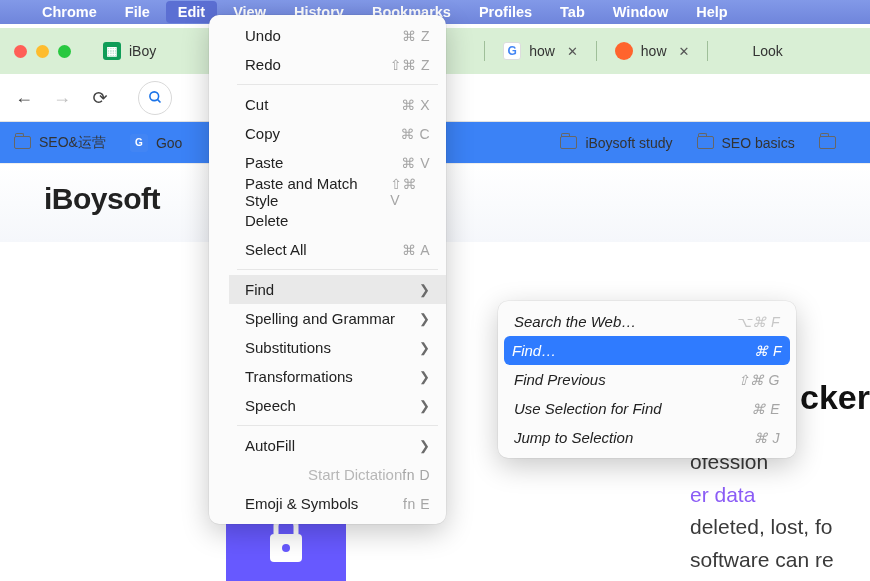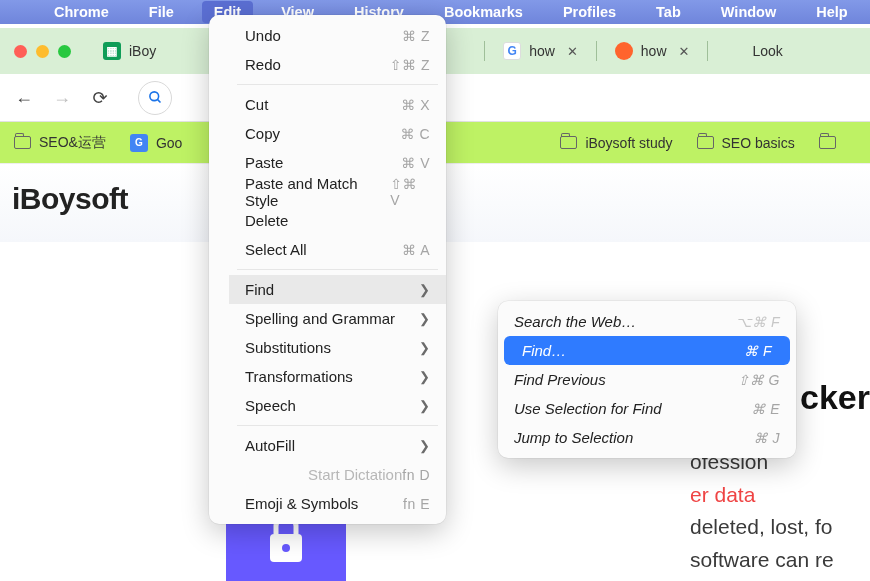--- a/index.html
+++ b/index.html
@@ -1,19 +1,19 @@
 <!DOCTYPE html>
 <html><head>
 <meta charset="utf-8">
 <style>
 * { margin: 0; padding: 0; box-sizing: border-box; font-family: -apple-system, BlinkMacSystemFont, "Segoe UI", Helvetica, Arial, sans-serif; }
 body { width: 870px; height: 581px; overflow: hidden; background: #fff; position: relative; }
 
 
-.menubar { height: 24px; background: linear-gradient(180deg,#8299e8,#6f85db); display: flex; align-items: center; padding: 0 12px; gap: 16px; color: #fff; font-size: 14.5px; font-weight: 600; }
+.menubar { height: 24px; background: linear-gradient(180deg,#8299e8,#6f85db); display: flex; align-items: center; padding: 0 12px; gap: 4px; color: #fff; font-size: 14.5px; font-weight: 600; }
 .apple-logo { font-size: 17px; margin-right: 14px; }
 .menubar-item { padding: 3px 12px; border-radius: 4px; cursor: default; }
 .menubar-item.active { background: #5b6fd3; }
 .menubar-item.appname { font-weight: 700; }
 
 
 .browser { position: absolute; top: 28px; left: 0; right: 0; bottom: 0; background: #fff; }
 .tabstrip { height: 46px; background: #d9efd5; display: flex; align-items: center; padding-left: 14px; gap: 10px; position: relative; }
 .traffic { display: flex; gap: 9px; margin-right: 14px; }
 .tl { width: 13px; height: 13px; border-radius: 50%; }
@@ -26,42 +26,42 @@
 .fav-o { background:#ff642d; border-radius:50%; }
 .fav-apple { color:#555; font-size:16px; }
 .tabsep { width:1px; height:20px; background:#9fbf99; }
 
 
 .toolbar { height: 48px; display:flex; align-items:center; padding:0 14px; gap:18px; border-bottom:1px solid #e2e2e2; background:#fff; }
 .nav-icon { width:20px; text-align:center; font-size:18px; color:#444; }
 .omnibox { flex:0 0 34px; width:34px; height:34px; border:1px solid #d9d9d9; border-radius:20px; display:flex; align-items:center; justify-content:center; color:#1a73e8; font-size:16px; margin-left:10px; }
 
 
-.bookmarks { height: 42px; display:flex; align-items:center; padding:0 14px; gap:24px; background:#bef264; border-bottom:1px solid #eee; font-size:14px; color:#333; }
+.bookmarks { height: 42px; display:flex; align-items:center; padding:0 14px; gap:24px; background:#3b82f6; border-bottom:1px solid #eee; font-size:14px; color:#333; }
 .bm { display:flex; align-items:center; gap:8px; white-space:nowrap; }
 .folder-ic { width:17px; height:13px; border:1.5px solid #666; border-radius:2px; position:relative; }
 .folder-ic:before { content:""; position:absolute; top:-4px; left:0; width:7px; height:3px; border:1.5px solid #666; border-bottom:none; border-radius:2px 2px 0 0; }
 .gt-ic { width:18px; height:18px; background:#4285f4; border-radius:3px; color:#fff; font-size:10px; display:flex; align-items:center; justify-content:center; font-weight:700; }
 
 
-.page-hdr { padding: 18px 12px 26px; background: linear-gradient(180deg,#fff,#f5f7fb); }
+.page-hdr { padding: 18px 44px 26px; background: linear-gradient(180deg,#fff,#f5f7fb); }
 .page-title { font-size: 30px; font-weight: 800; color:#222; letter-spacing:-.5px; }
 .locker-img { position:absolute; left:226px; top:442px; width:120px; height:140px; background:#6759ff; border-radius:20px; display:flex; align-items:center; justify-content:center; }
 .locker-img svg{ width:48px; height:60px; }
-.link-blue { color:#ef4444; }
+.link-blue { color:#8b5cf6; }
 
 
 .menu { position:absolute; background:#fbfbfb; border-radius:10px; box-shadow: 0 8px 28px rgba(0,0,0,.22), 0 0 0 .5px rgba(0,0,0,.08); padding:6px 0; font-size:15px; color:#222; }
 .menu.main { left:209px; top:15px; width:237px;padding-left:20px; }
 .menu.sub  { left:498px; top:301px; width:298px;font-style:italic; }
 .mi { display:flex; align-items:center; justify-content:space-between; padding:4px 16px; height:29px; }
 .mi.disabled { color:#b7b7b7;justify-content:flex-end; }
 .mi .sc { color:#a5a5a5; font-size:14px; letter-spacing:.5px; }
 .mi.sel { background:#e9e9e9; }
-.mi.hi  { background:#2f7bff; color:#fff; margin:0 6px; border-radius:6px; padding:4px 18px; }
+.mi.hi  { background:#2f7bff; color:#fff; margin:0 6px; border-radius:6px; padding:4px 8px; }
 .mi.hi .sc { color:#fff; }
 .sep { height:1px; background:#e6e6e6; margin:5px 8px; }
 .chev { font-size:13px; color:#6b6b6b; }
 .mi.hi .chev, .mi.sel .chev { color:#6b6b6b; }
 </style>
 </head>
 <body>
 
 <div class="menubar">
   <span class="apple-logo"></span>

